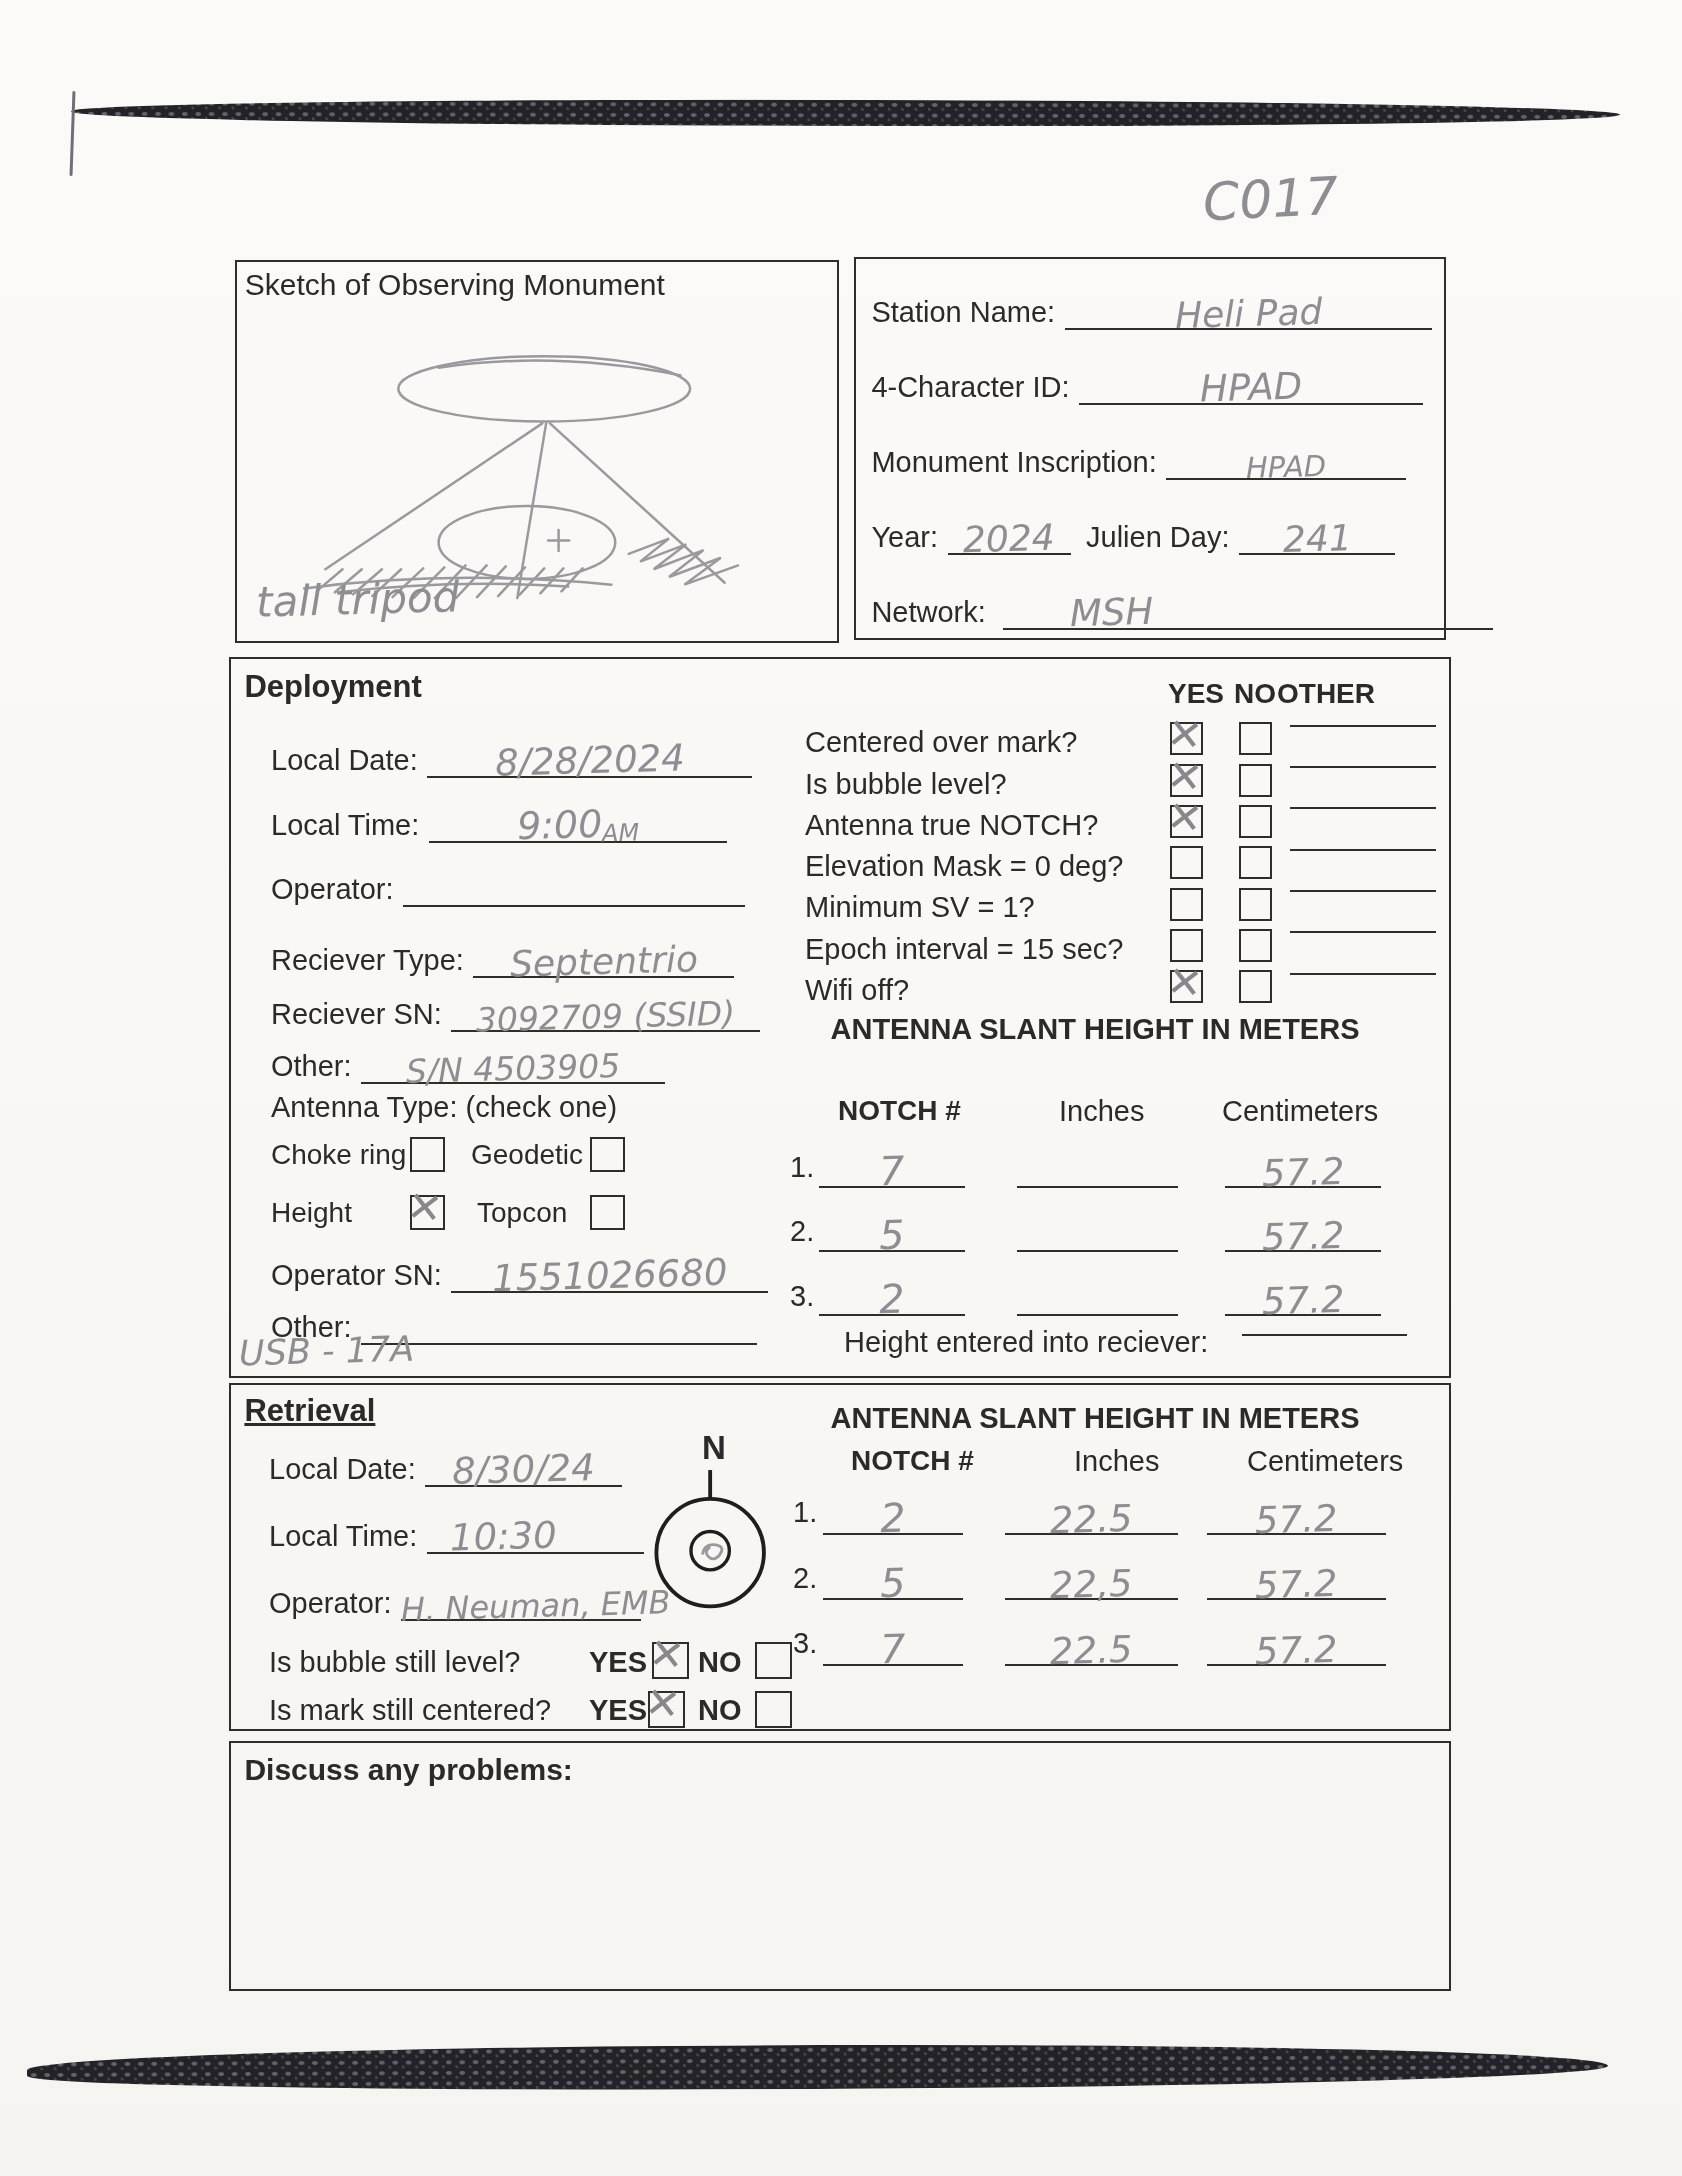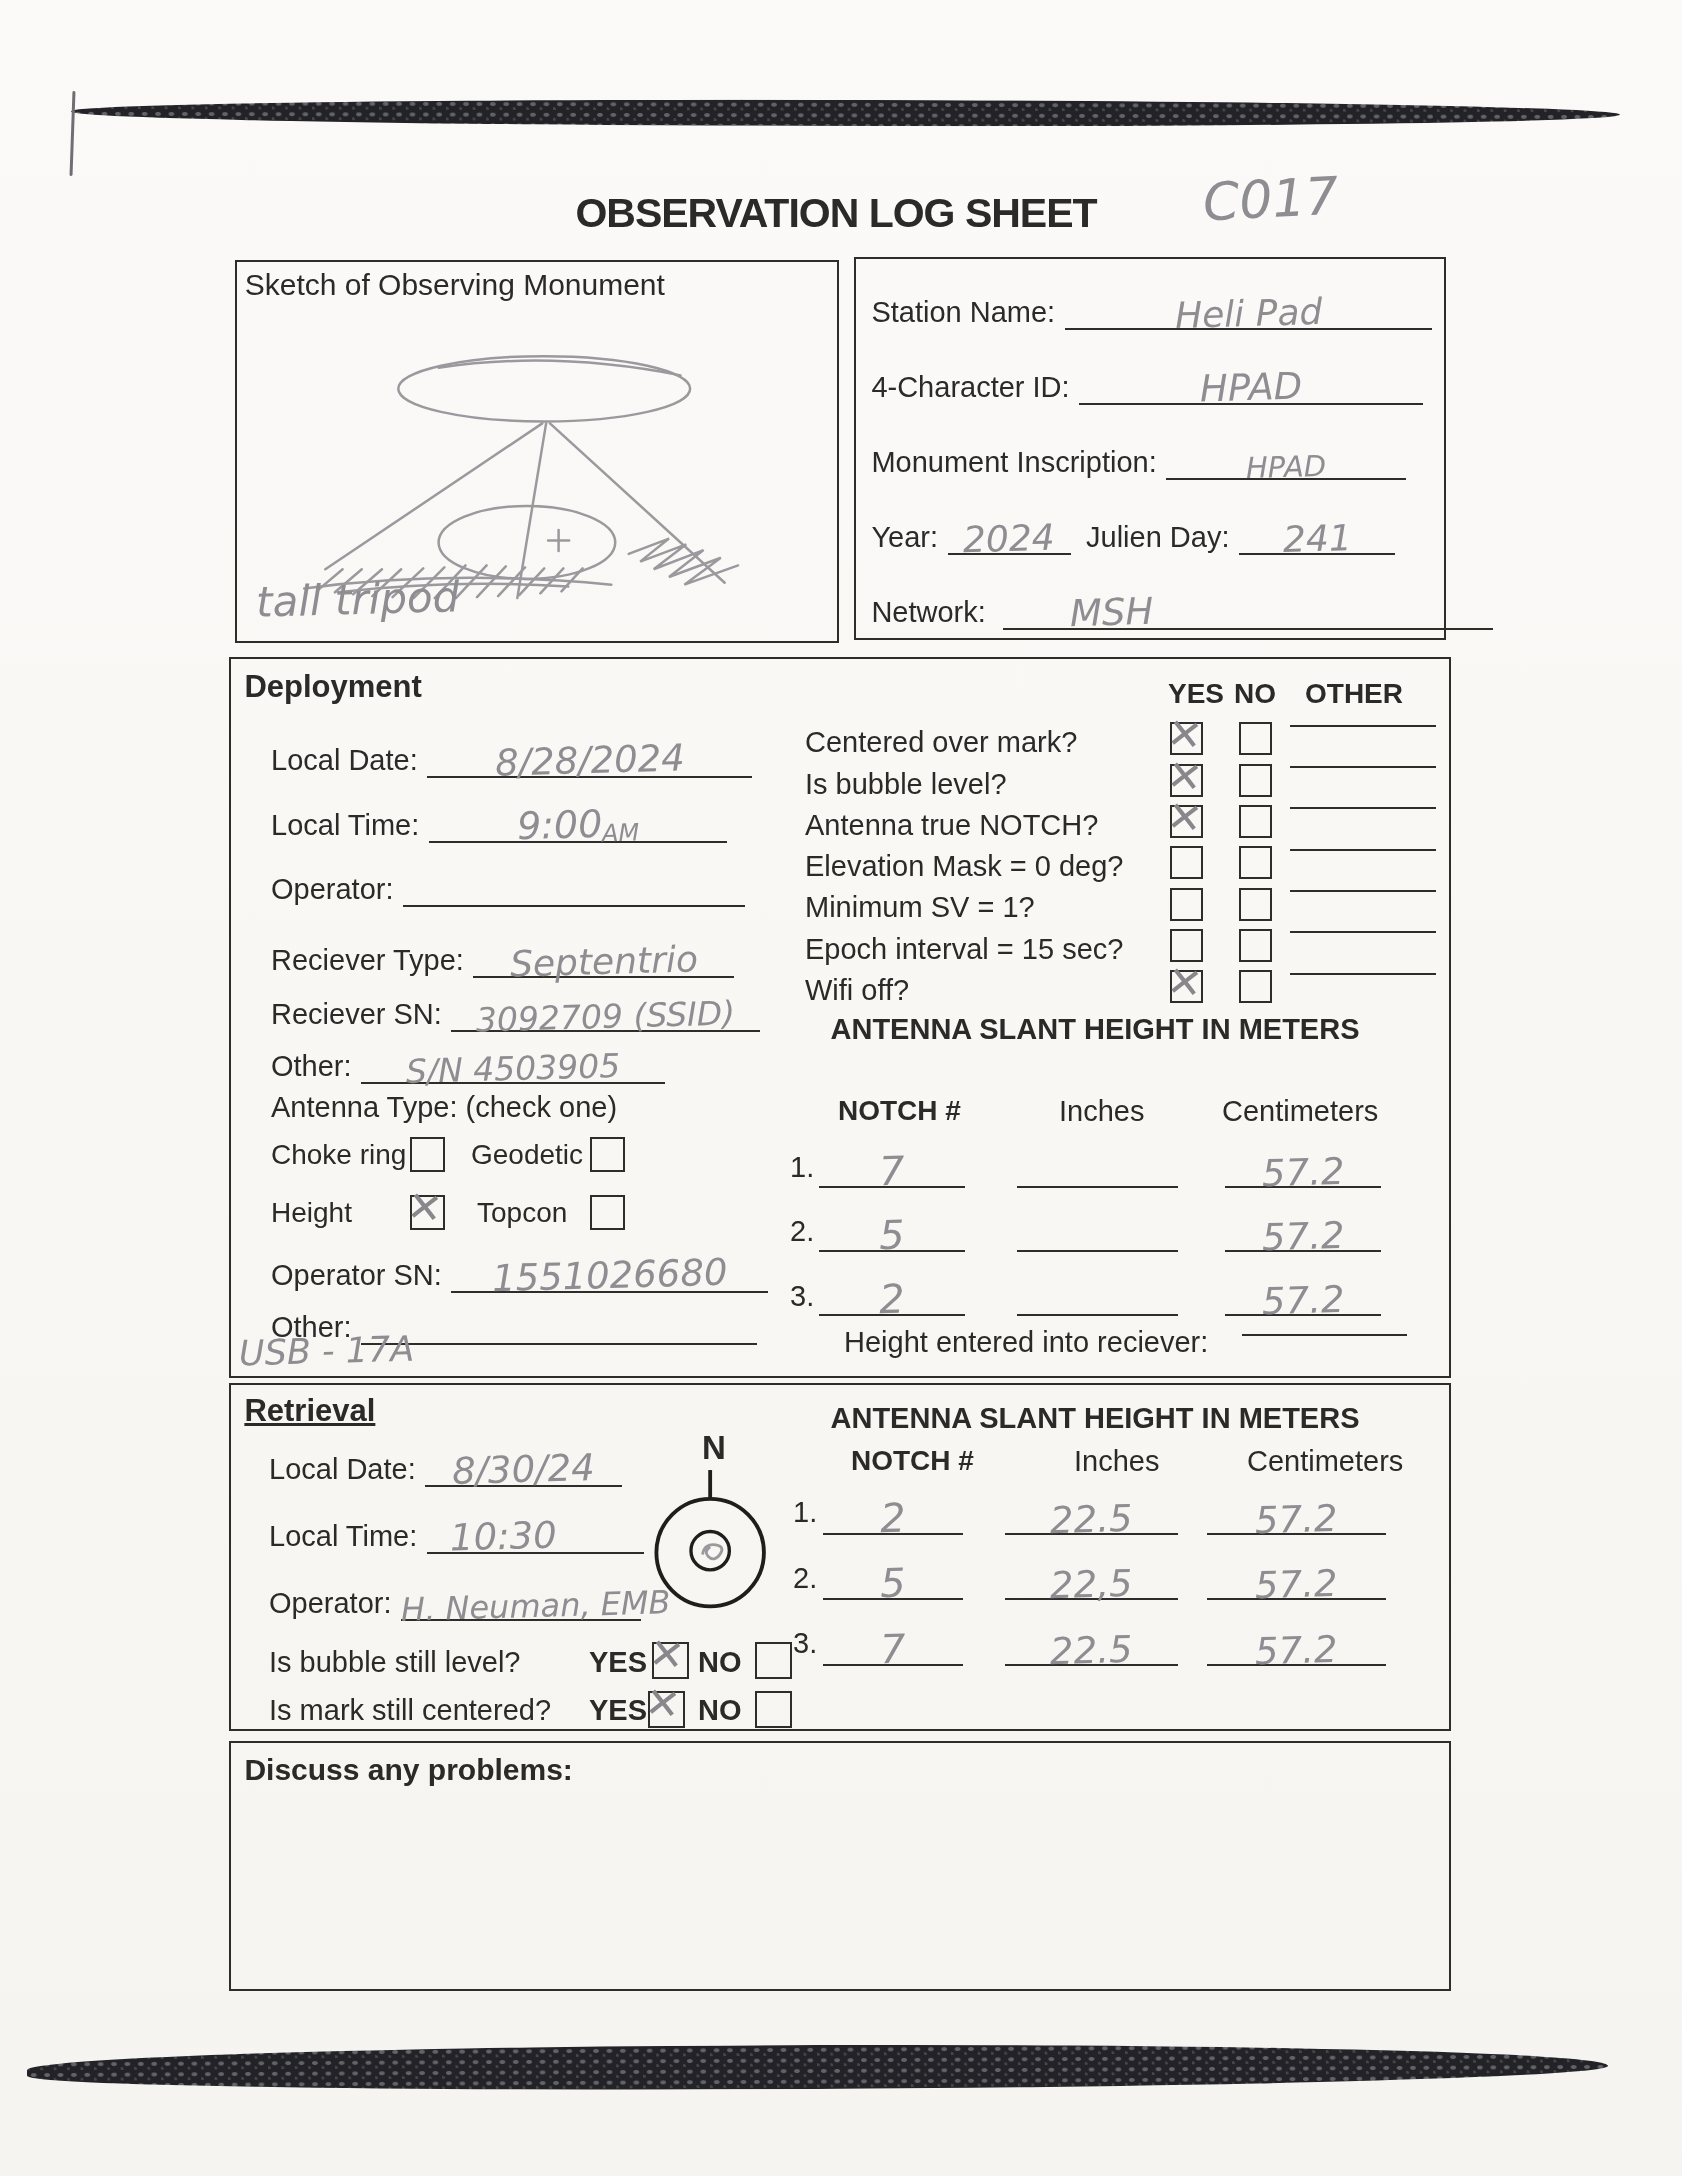--- a/index.html
+++ b/index.html
@@ -75,21 +75,20 @@
 </style>
 </head>
 <body>
 
 <div class="page">
 
   <div class="band band-top"></div>
   <div class="band band-bottom"></div>
   <div class="tick-artifact"></div>
 
-  <div class="title">OBSERVATION LOG SHEET</div>
   <div class="code hand">C017</div>
 
   <div class="box" style="left:235px;top:260px;width:600px;height:379px;">
     <div class="box-label" style="left:7.7px;top:5.8px;">Sketch of Observing Monument</div>
     <svg class="sketch-svg" width="600" height="288" viewBox="0 0 625 300">
       <g stroke="#9a9a9e" stroke-width="2.6" fill="none" stroke-linecap="round">
         <ellipse cx="320" cy="80" rx="152" ry="34"></ellipse>
         <path d="M210 58 Q330 40 462 66"></path>
         <path d="M318 116 L92 268"></path>
         <path d="M326 116 L508 282"></path>
@@ -202,21 +201,21 @@
     <div class="f" style="left:40px;top:638px;">
       <span class="lbl">Other:</span>
       <span class="line" style="width:396px;">
         <span class="hand"></span>
       </span>
     </div>
     <div class="hand" style="position:absolute;left:7.7px;top:672px;font-size:35px;">USB - 17A</div>
 
     <div class="col-head" style="left:937px;top:19px;">YES</div>
     <div class="col-head" style="left:1003px;top:19px;">NO</div>
-    <div class="col-head" style="left:1074px;top:19px;">OTHER</div>
+    <div class="col-head" style="left:1046px;top:19px;">OTHER</div>
 
     <div class="q-label" style="left:574px;top:67px;">Centered over mark?</div>
     <span class="cb cb30 checked" style="left:939px;top:63px;"></span>
     <span class="cb cb30" style="left:1008px;top:63px;"></span>
     <span class="oline" style="left:1059px;top:56px;"></span>
 
     <div class="q-label" style="left:574px;top:109px;">Is bubble level?</div>
     <span class="cb cb30 checked" style="left:939px;top:105px;"></span>
     <span class="cb cb30" style="left:1008px;top:105px;"></span>
     <span class="oline" style="left:1059px;top:97px;"></span>

